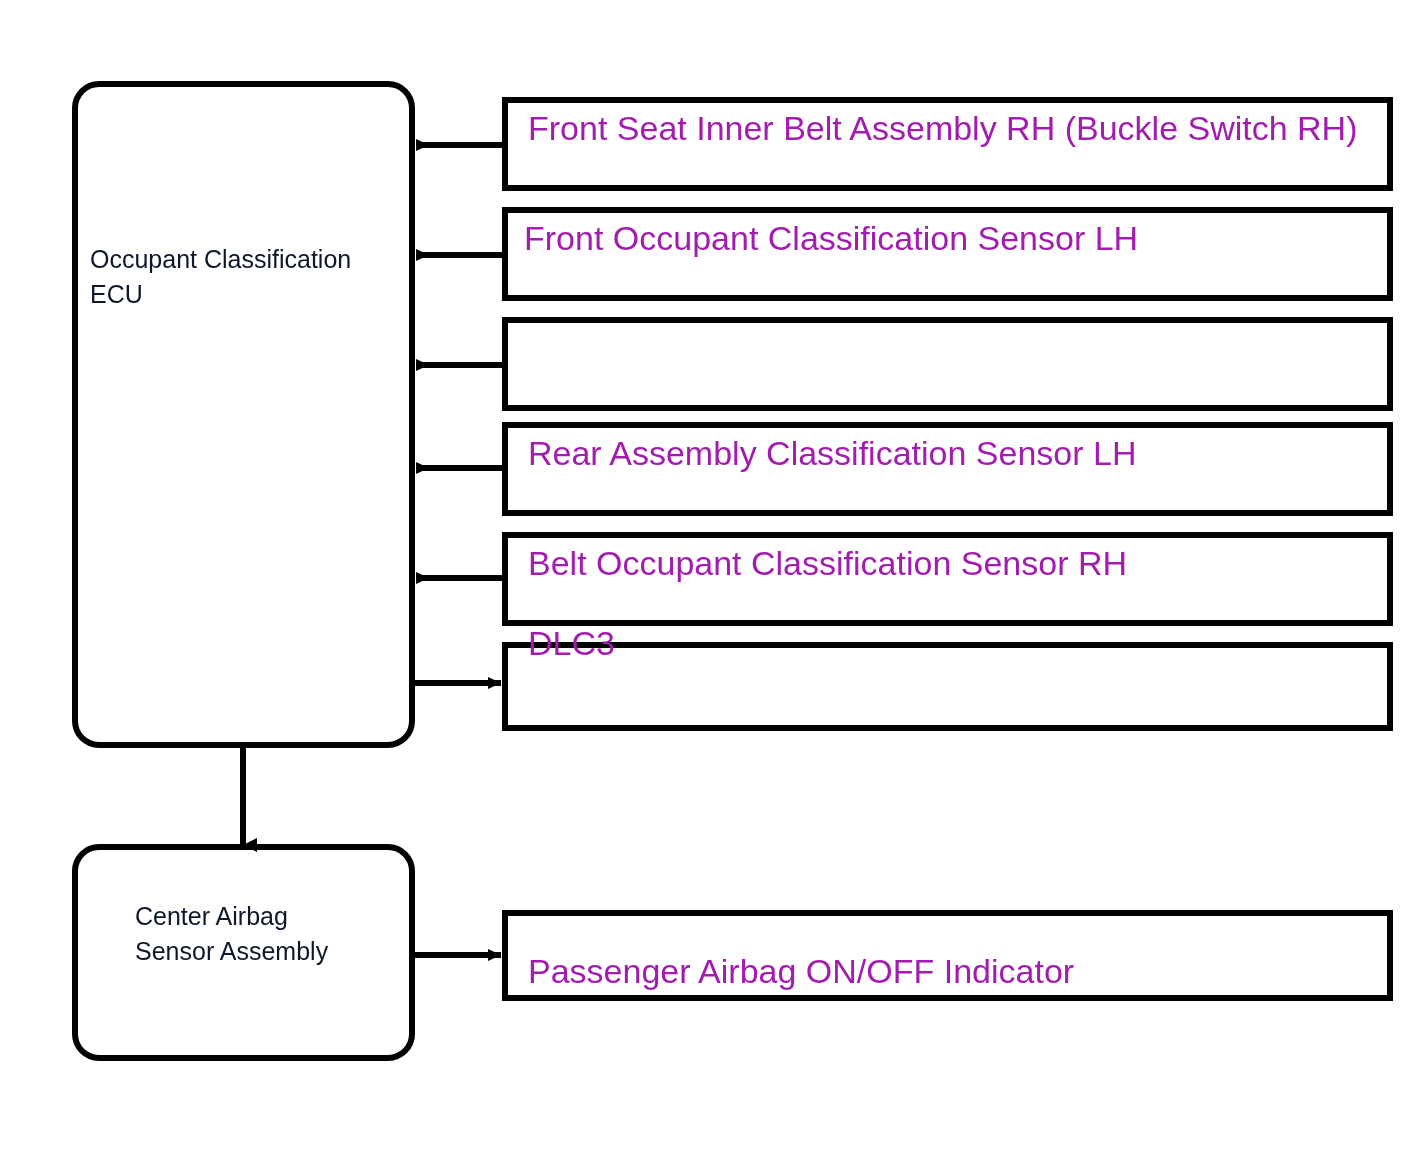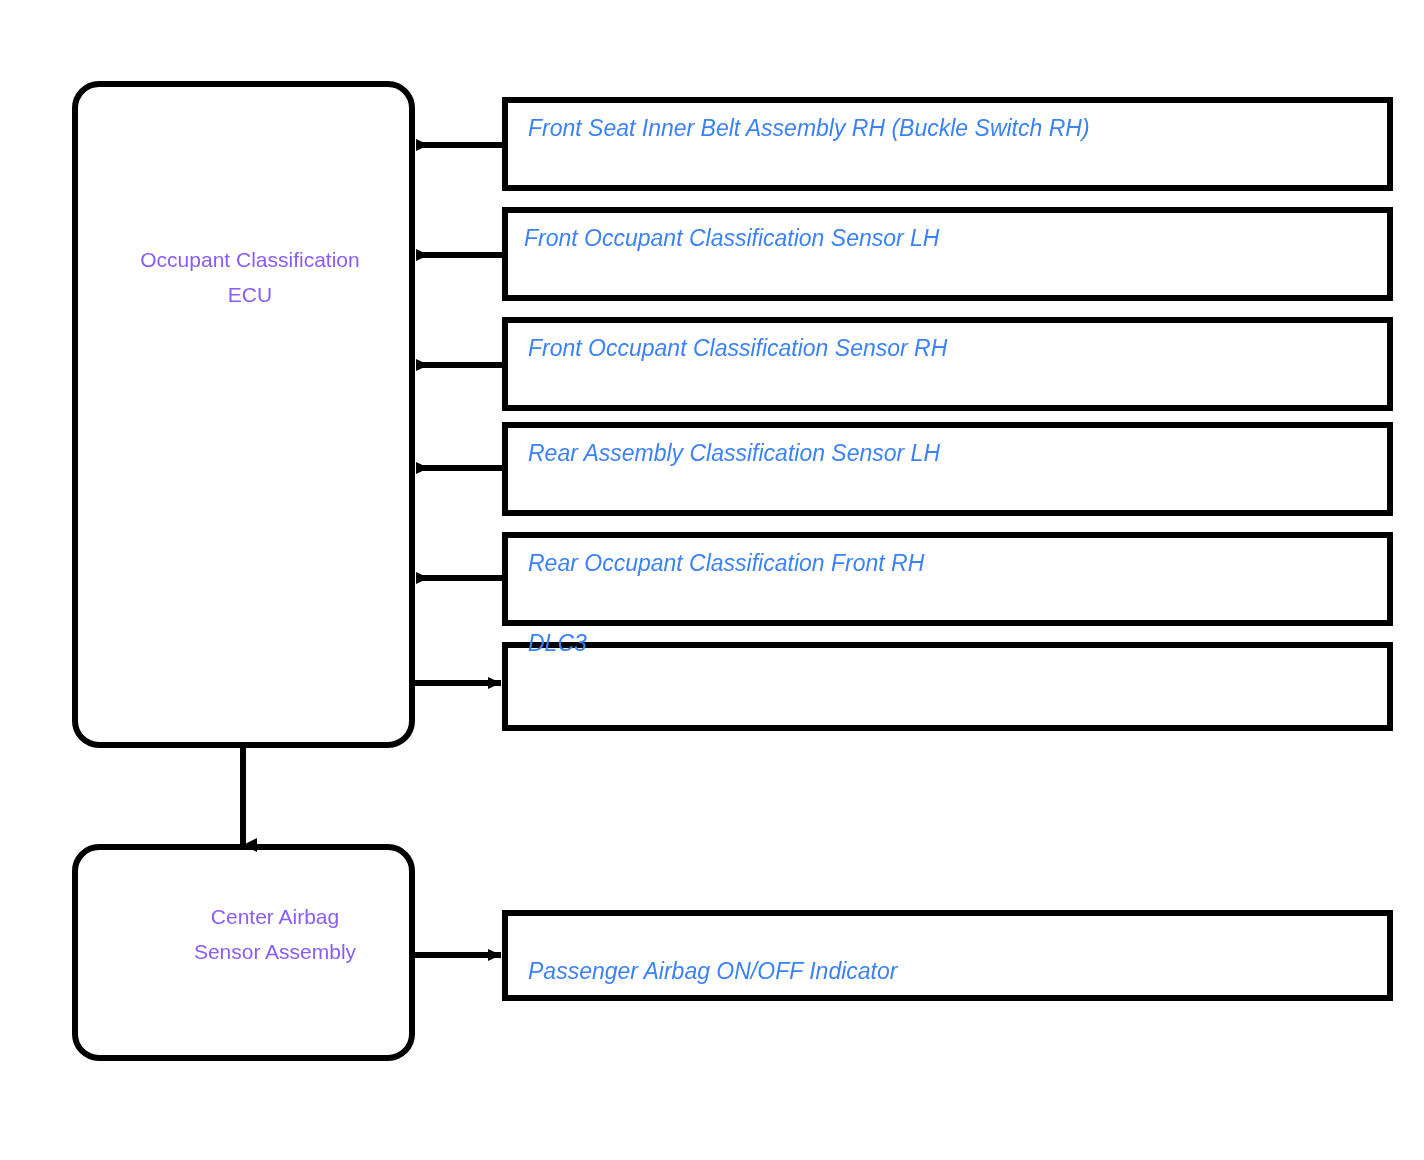--- a/index.html
+++ b/index.html
@@ -21,46 +21,44 @@
   #diagram-svg {
     position: absolute;
     left: 0;
     top: 0;
     width: 1424px;
     height: 1160px;
   }
   .node-label {
     position: absolute;
     font-family: "Liberation Sans", sans-serif;
-    font-size: 21px;
+    font-size: 25px;
     line-height: 35px;
-    color: #8b5cf6;
+    color: #0f172a;
     white-space: pre-line;
     letter-spacing: 0px;
-    text-align: center;
   }
   .ecu-label {
     left: 90px;
     top: 242px;
     width: 320px;
   }
   .casa-label {
     left: 135px;
     top: 878px;
     width: 280px;
     margin-top: 21px;
   }
   .box-label {
     position: absolute;
     font-family: "Liberation Sans", sans-serif;
-    font-size: 23px;
+    font-size: 34px;
     line-height: 30px;
-    color: #3b82f6;
+    color: #a21caf;
     white-space: nowrap;
-    font-style: italic;
   }
 </style>
 </head>
 <body>
 
 <div id="diagram-canvas">
 
   <svg id="diagram-svg" viewBox="0 0 1424 1160">
     <defs>
       <marker id="arrow-left" markerWidth="14" markerHeight="14" refX="13" refY="6" orient="auto" markerUnits="userSpaceOnUse">
@@ -102,23 +100,22 @@
   <div class="node-label ecu-label">Occupant Classification
 ECU</div>
 
   <div class="node-label casa-label">Center Airbag
 Sensor Assembly</div>
 
   <div class="box-label" style="left:528px; top:113px;">Front Seat Inner Belt Assembly RH (Buckle Switch RH)</div>
 
   <div class="box-label" style="left:524px; top:223px;">Front Occupant Classification Sensor LH</div>
 
-  <div class="box-label" style="left:528px; top:333px;">Front Occupant Classification Sensor RH</div>
 
   <div class="box-label" style="left:528px; top:438px;">Rear Assembly Classification Sensor LH</div>
 
-  <div class="box-label" style="left:528px; top:548px;">Rear Occupant Classification Front RH</div>
+  <div class="box-label" style="left:528px; top:548px;">Belt Occupant Classification Sensor RH</div>
 
   <div class="box-label" style="left:528px; top:628px;">DLC3</div>
 
   <div class="box-label" style="left:528px; top:924px;margin-top:32px;">Passenger Airbag ON/OFF Indicator</div>
 
 </div>
 
 </body></html>

